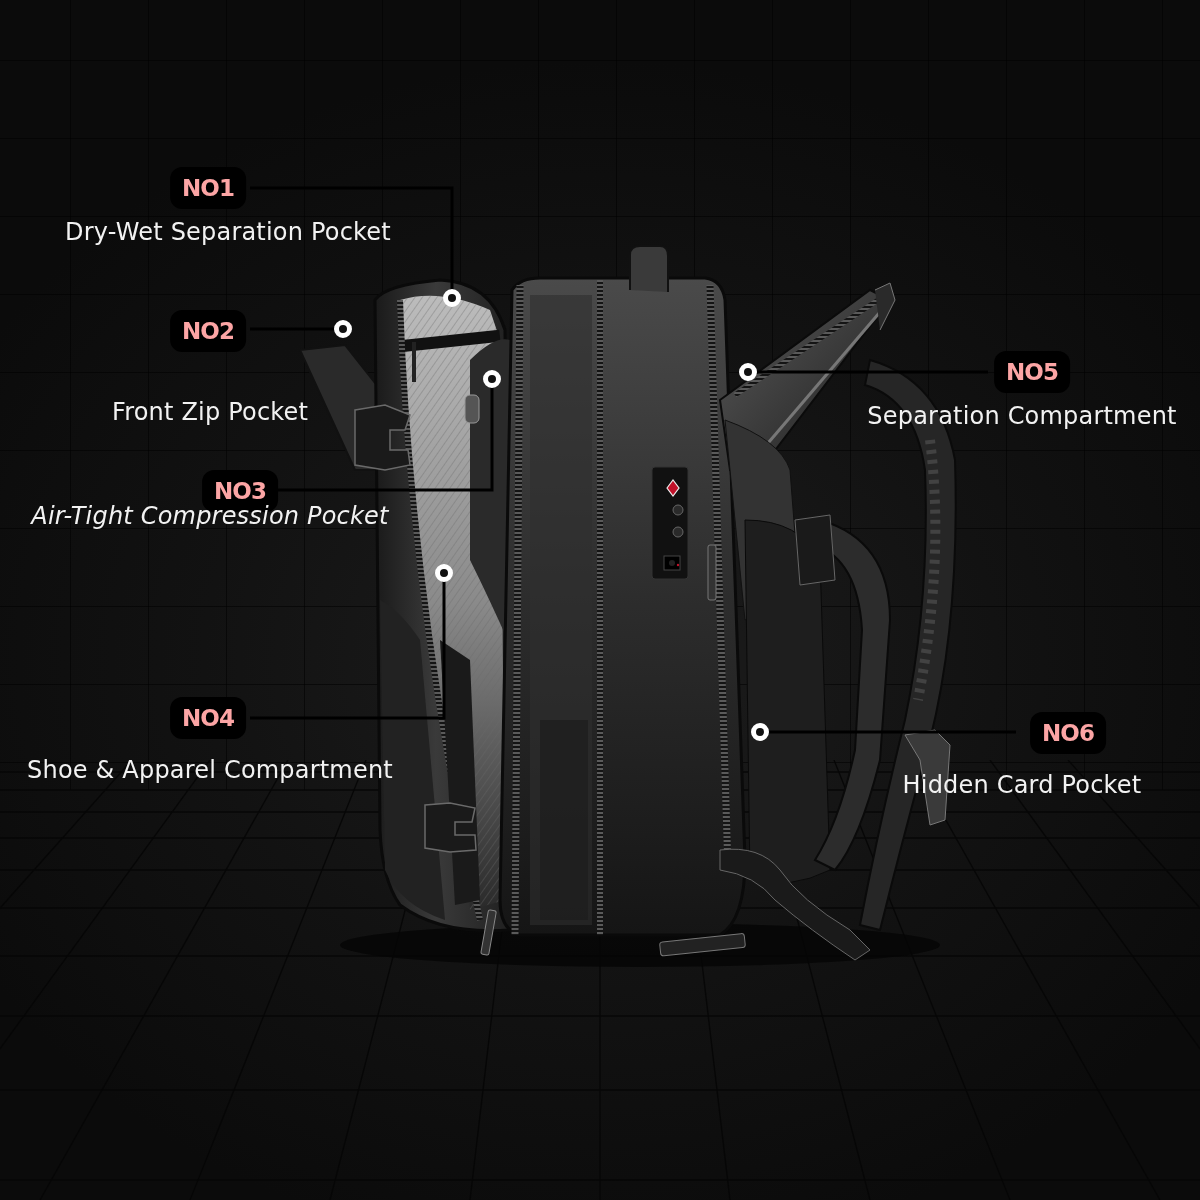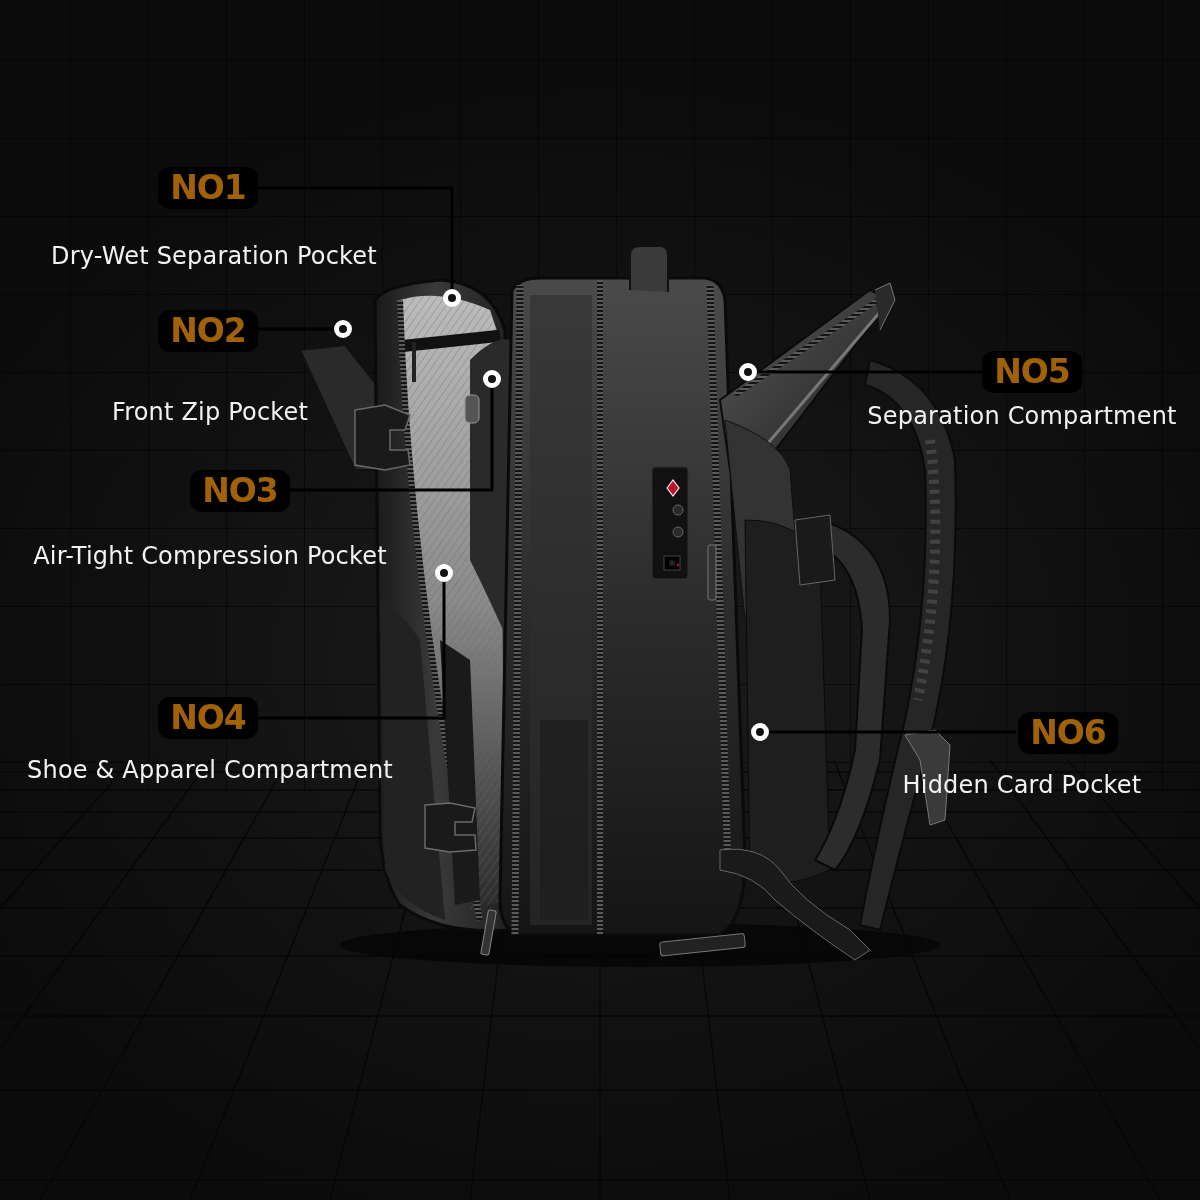--- a/index.html
+++ b/index.html
@@ -21,21 +21,21 @@
     .floor { position: absolute; left: 0; top: 760px; width: 1200px; height: 440px; }
 
     
     .backpack { position: absolute; left: 0; top: 0; width: 1200px; height: 1200px; }
 
     
     .leader { position: absolute; left: 0; top: 0; width: 1200px; height: 1200px; pointer-events: none; }
 
     .badge { position: absolute; height: 42px; padding: 0 12px; border-radius: 12px;
       background: #000000; font-family: "DejaVu Sans", sans-serif; font-weight: bold;
-      font-size: 33px; line-height: 42px; letter-spacing: -1px; color: #a16207;
+      font-size: 23px; line-height: 42px; letter-spacing: -1px; color: #fca5a5;
       transform: translateX(-50%); white-space: nowrap; }
     .caption { position: absolute; font-family: "DejaVu Sans", sans-serif; font-size: 24px;
       color: #f2f2f2; white-space: nowrap; transform: translateX(-50%); letter-spacing: 0.2px; }
     .dot { position: absolute; width: 18px; height: 18px; margin: -9px 0 0 -9px;
       border-radius: 50%; border: 5px solid #ffffff; background: #111; }
   </style>
 </head>
 <body>
 
 <div class="stage">
@@ -186,31 +186,31 @@
 
   <div class="dot" style="left:452px; top:298px;"></div>
   <div class="dot" style="left:343px; top:329px;"></div>
   <div class="dot" style="left:492px; top:379px;"></div>
   <div class="dot" style="left:444px; top:573px;"></div>
   <div class="dot" style="left:748px; top:372px;"></div>
   <div class="dot" style="left:760px; top:732px;"></div>
 
   <div>
     <div class="badge" style="left:208px; top:167px;">NO1</div>
-    <div class="caption" style="left:214px; top:218px;margin-top:24px;">Dry-Wet Separation Pocket</div>
+    <div class="caption" style="left:228px; top:218px;">Dry-Wet Separation Pocket</div>
   </div>
 
   <div>
     <div class="badge" style="left:208px; top:310px;">NO2</div>
     <div class="caption" style="left:210px; top:366px;margin-top:32px;">Front Zip Pocket</div>
   </div>
 
   <div>
     <div class="badge" style="left:208px; top:470px;margin-left:32px;">NO3</div>
-    <div class="caption" style="left:210px; top:542px;">Air-Tight Compression Pocket</div>
+    <div class="caption" style="left:210px; top:502px;font-style:italic;">Air-Tight Compression Pocket</div>
   </div>
 
   <div>
     <div class="badge" style="left:208px; top:697px;">NO4</div>
     <div class="caption" style="left:210px; top:756px;">Shoe &amp; Apparel Compartment</div>
   </div>
 
   <div>
     <div class="badge" style="left:1032px; top:351px;">NO5</div>
     <div class="caption" style="left:1022px; top:402px;">Separation Compartment</div>

